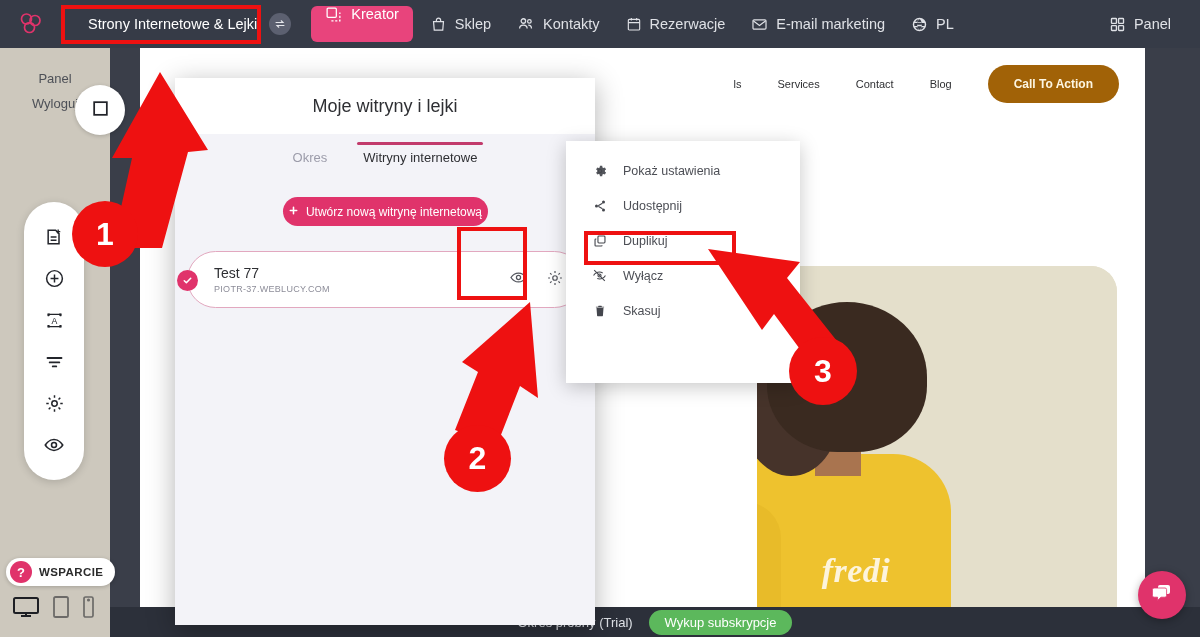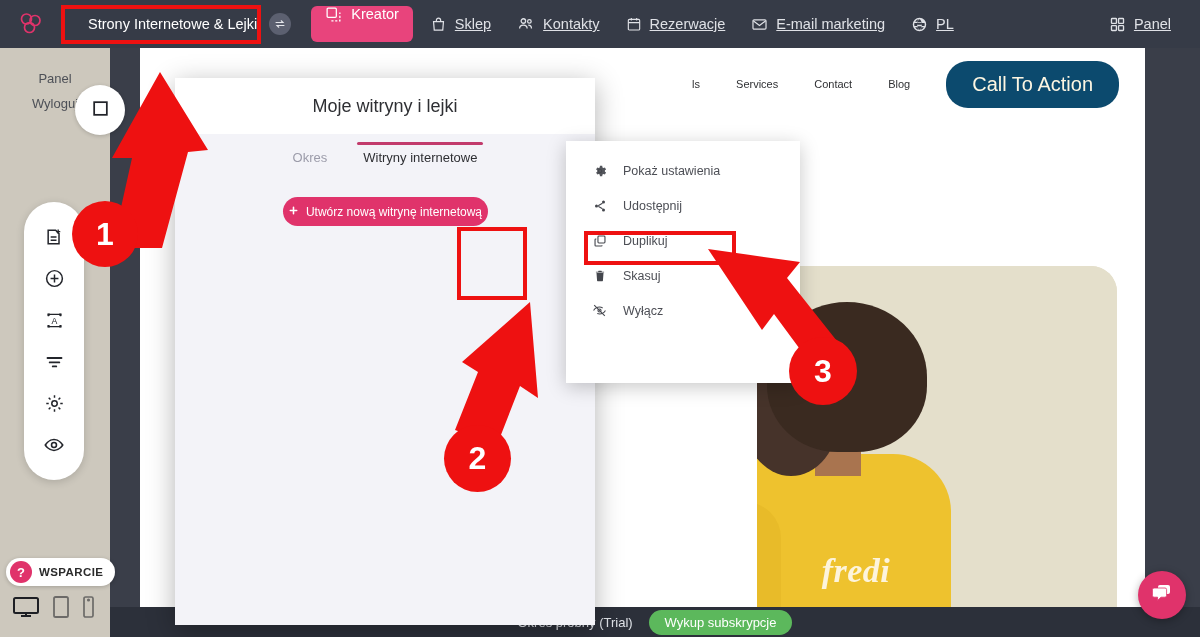--- a/index.html
+++ b/index.html
@@ -16,21 +16,20 @@
     position: absolute; top: 0; left: 0; width: 1200px; height: 48px;
     background: #363b47; display: flex; align-items: center;
     padding: 0 16px; z-index: 40;
   }
   .brand-logo { width: 30px; height: 30px; margin-right: 20px; flex: 0 0 auto; }
   .nav-item {
     display: flex; align-items: center; gap: 8px;
     color: #e9eaee; font-size: 14.5px; height: 34px;
     padding: 0 13px; border-radius: 5px; white-space: nowrap;
     cursor: pointer;
-    text-decoration: underline;
   }
   .nav-item.plain { color: #dfe1e6; }
   .nav-workspace {
     margin-left: 8px; margin-right: 10px; font-size: 14.5px;
     color: #ffffff; display: flex; align-items: center; gap: 12px;
     padding: 0 10px 0 14px; height: 38px;
   }
   .swap-btn {
     width: 22px; height: 22px; border-radius: 50%;
     background: #5c6070; display: flex; align-items: center; justify-content: center;
@@ -101,22 +100,22 @@
   .site-preview {
     position: absolute; left: 140px; top: 48px; width: 1005px; height: 559px;
     background: #ffffff; overflow: hidden;
   }
   .site-header {
     height: 72px; display: flex; align-items: center; justify-content: flex-end;
     padding: 0 26px; gap: 36px; background: #fff;
   }
   .site-link { color: #2f3033; font-size: 11px; cursor: pointer; }
   .site-cta {
-    background: #0c4a6e; color: #fdf6e2; border-radius: 22px;
-    padding: 12px 26px; font-size: 20px; cursor: pointer; white-space: nowrap;
+    background: #a16207; color: #fdf6e2; border-radius: 22px;
+    padding: 12px 26px; font-size: 12px; cursor: pointer; white-space: nowrap; font-weight: bold;
   }
   .hero-photo {
     position: absolute; left: 617px; top: 218px; width: 360px; height: 390px;
     background: #e4dfcb; border-radius: 26px 26px 0 0; overflow: hidden;
   }
   .model-bg { position: absolute; inset: 0; background: #e4dfcb; }
   .model-hair {
     position: absolute; left: 10px; top: 36px; width: 160px; height: 150px;
     background: #3a2a20; border-radius: 50% 50% 44% 44%;
   }
@@ -364,20 +363,45 @@
       <span class="tab active">Witryny internetowe</span>
     </div>
     <div class="create-btn">
       <span>
         <svg width="11" height="11" viewBox="0 0 24 24" stroke="#fff" stroke-width="3.4" stroke-linecap="round">
           <path d="M12 5v14M5 12h14"></path>
         </svg>
       </span>
       <span>Utwórz nową witrynę internetową</span>
     </div>
+    <div class="site-row">
+      <div class="row-check">
+        <svg width="11" height="11" viewBox="0 0 24 24" fill="none" stroke="#fff" stroke-width="3.4" stroke-linecap="round" stroke-linejoin="round">
+          <path d="M5 12.5l4.5 4.5L19 7"></path>
+        </svg>
+      </div>
+      <div class="row-texts">
+        <span class="row-title">Test 77</span>
+        <span class="row-url">PIOTR-37.WEBLUCY.COM</span>
+      </div>
+      <div class="row-actions">
+        <span class="act">
+          <svg width="19" height="19" viewBox="0 0 24 24" fill="none" stroke="#53555d" stroke-width="1.6">
+            <path d="M2.5 12s3.6-5.6 9.5-5.6 9.5 5.6 9.5 5.6-3.6 5.6-9.5 5.6S2.5 12 2.5 12z"></path>
+            <circle cx="12" cy="12" r="2.6"></circle>
+          </svg>
+        </span>
+        <span class="act">
+          <svg width="18" height="18" viewBox="0 0 24 24" fill="none" stroke="#53555d" stroke-width="1.6">
+            <circle cx="12" cy="12" r="3"></circle>
+            <path d="M12 2.8v2.6M12 18.6v2.6M2.8 12h2.6M18.6 12h2.6M5.5 5.5l1.9 1.9M16.6 16.6l1.9 1.9M18.5 5.5l-1.9 1.9M5.5 18.5l1.9-1.9"></path>
+          </svg>
+        </span>
+      </div>
+    </div>
   </div>
 
   <div class="ctx-menu">
     <div class="ctx-item">
       <span class="ci">
         <svg width="14" height="14" viewBox="0 0 24 24" fill="#44464d">
           <path d="M12 8.2a3.8 3.8 0 1 0 0 7.6 3.8 3.8 0 0 0 0-7.6zm0 5.8a2 2 0 1 1 0-4 2 2 0 0 1 0 4z"></path>
           <path d="M20.4 13.1a8.6 8.6 0 0 0 0-2.2l2-1.5-2-3.4-2.3.9a8.4 8.4 0 0 0-1.9-1.1L15.8 3h-3.9l-.4 2.8c-.7.3-1.3.6-1.9 1.1L7.3 6 5.3 9.4l2 1.5a8.6 8.6 0 0 0 0 2.2l-2 1.5 2 3.4 2.3-.9c.6.5 1.2.8 1.9 1.1l.4 2.8h3.9l.4-2.8c.7-.3 1.3-.6 1.9-1.1l2.3.9 2-3.4-2-1.5z" opacity=".92"></path>
         </svg>
       </span>
@@ -398,35 +422,35 @@
       <span class="ci">
         <svg width="14" height="14" viewBox="0 0 24 24" fill="none" stroke="#44464d" stroke-width="1.9">
           <rect x="8.5" y="3.5" width="12" height="12" rx="1.6"></rect>
           <path d="M15.5 19.2c0 .7-.6 1.3-1.3 1.3H4.8c-.7 0-1.3-.6-1.3-1.3V9.8c0-.7.6-1.3 1.3-1.3h.9"></path>
         </svg>
       </span>
       <span>Duplikuj</span>
     </div>
     <div class="ctx-item">
       <span class="ci">
-        <svg width="14" height="14" viewBox="0 0 24 24" fill="#44464d">
-          <path d="M6 7h12l-1 13.2c0 .5-.4.8-.9.8H7.9c-.5 0-.9-.3-.9-.8L6 7zM9.5 3h5l.8 1.6H19V6.2H5V4.6h3.7L9.5 3z"></path>
-        </svg>
-      </span>
-      <span>Skasuj</span>
-    </div>
-    <div class="ctx-item">
-      <span class="ci">
         <svg width="15" height="15" viewBox="0 0 24 24" fill="none" stroke="#44464d" stroke-width="1.7">
           <path d="M2.5 12s3.6-5.6 9.5-5.6c2 0 3.7.6 5.1 1.5M21.5 12s-3.6 5.6-9.5 5.6c-1.3 0-2.5-.3-3.6-.7"></path>
           <circle cx="12" cy="12" r="2.5"></circle>
           <path d="M3.5 3.5l17 17"></path>
         </svg>
       </span>
       <span>Wyłącz</span>
+    </div>
+    <div class="ctx-item">
+      <span class="ci">
+        <svg width="14" height="14" viewBox="0 0 24 24" fill="#44464d">
+          <path d="M6 7h12l-1 13.2c0 .5-.4.8-.9.8H7.9c-.5 0-.9-.3-.9-.8L6 7zM9.5 3h5l.8 1.6H19V6.2H5V4.6h3.7L9.5 3z"></path>
+        </svg>
+      </span>
+      <span>Skasuj</span>
     </div>
   </div>
 
   <div class="topnav">
     <span class="brand-logo">
       <svg width="30" height="30" viewBox="0 0 30 30" fill="none" stroke="#e0336b" stroke-width="1.7">
         <circle cx="10.5" cy="10" r="5"></circle>
           <circle cx="19" cy="11.5" r="5"></circle>
           <circle cx="13.5" cy="18.5" r="5"></circle>
       </svg>

